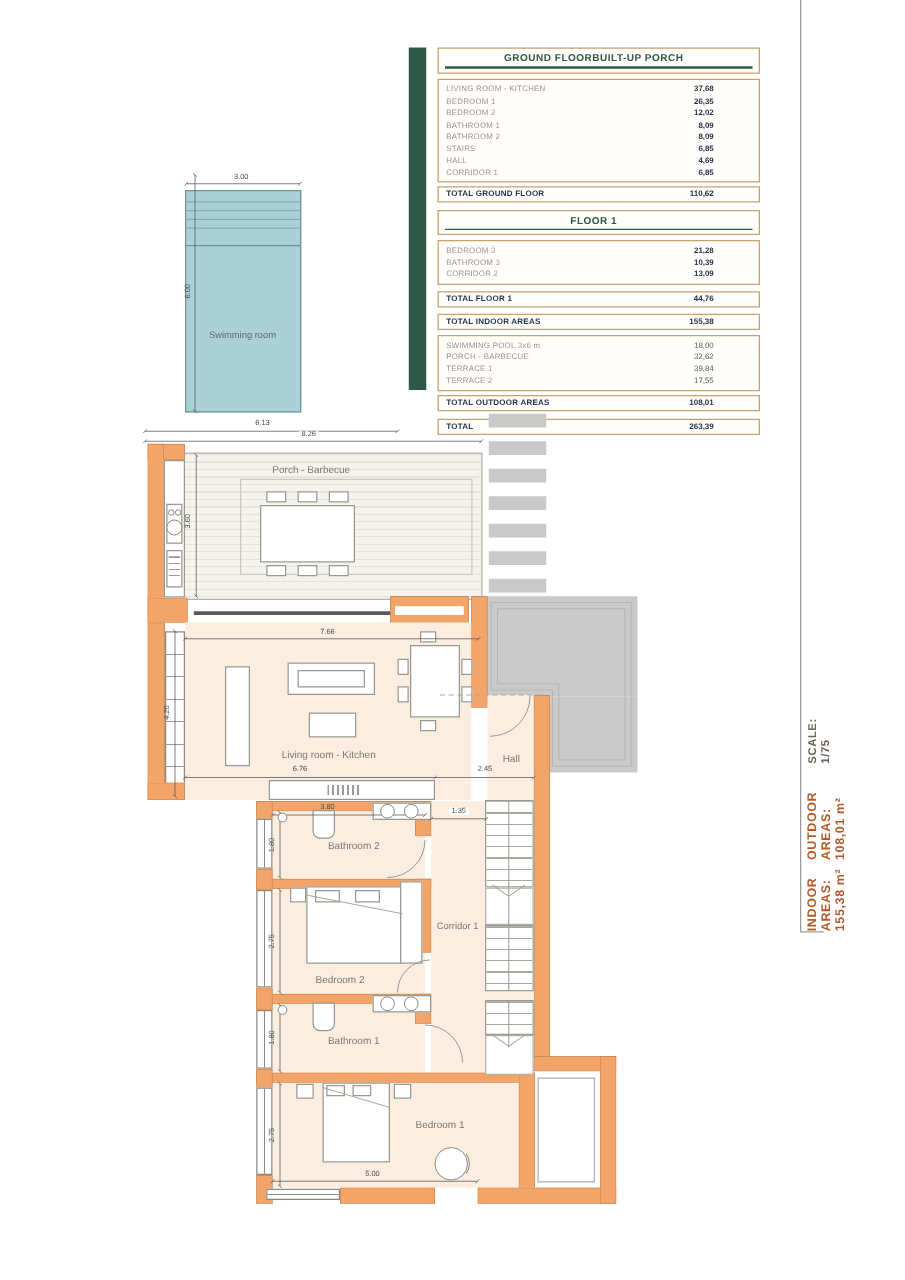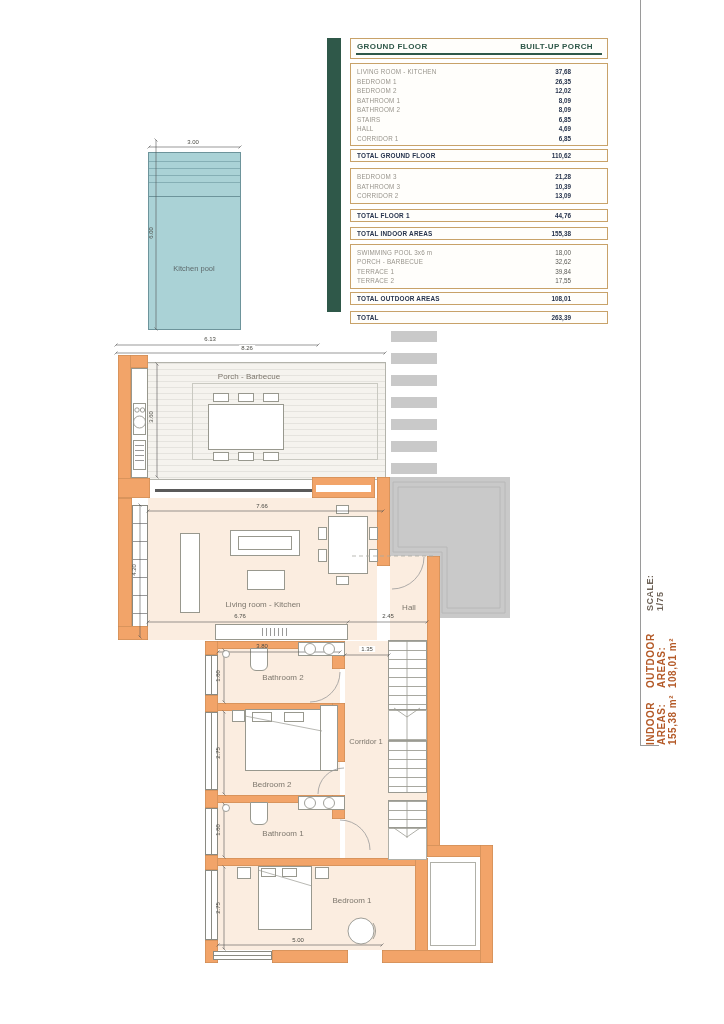--- a/index.html
+++ b/index.html
@@ -28,21 +28,21 @@
   .dlab{position:absolute;font-size:6px;color:#4c4c46;white-space:nowrap;transform:translate(-50%,-50%);z-index:30;}
   .dlab.rot{transform:translate(-50%,-50%) rotate(-90deg);}
   .dlab.bgw{background:#fff;padding:0 2px;}
   
   .pool{position:absolute;left:148px;top:152px;width:93px;height:178px;background:#AAD2D6;border:1px solid #6d949b;box-sizing:border-box;}
   .pline{position:absolute;left:0;width:100%;height:1px;background:#85afb5;}
   
   .greenbar{position:absolute;left:327px;top:38px;width:14px;height:274px;background:#2F5849;}
   .atable{position:absolute;left:350px;top:38px;width:258px;display:flex;flex-direction:column;}
   .tbox{border:1px solid #C8A269;background:#fffefb;box-sizing:border-box;}
-  .thead-in{display:flex;justify-content:space-between;align-items:flex-end;border-bottom:2px solid #2F5849;
+  .thead-in{display:flex;justify-content:center;align-items:flex-end;border-bottom:2px solid #2F5849;
     margin:3px 5px 2px 5px;padding:0 9px 2px 1px;font-weight:bold;font-size:8px;color:#2F5849;letter-spacing:0.4px;}
   .trows{padding:3px 0 2px 0;}
   .trow{display:flex;align-items:center;height:9.5px;}
   .trow .lb{flex:1;font-size:6.3px;color:#98948c;padding-left:6px;letter-spacing:0.2px;}
   .trow .vl{width:72px;font-size:6.3px;font-weight:bold;color:#26334d;text-align:right;padding-right:36px;}
   .ttotal{display:flex;align-items:center;height:13px;}
   .ttotal .lb{flex:1;font-size:6.4px;font-weight:bold;color:#26334d;padding-left:6px;letter-spacing:0.2px;}
   .ttotal .vl{width:72px;font-size:6.4px;font-weight:bold;color:#26334d;text-align:right;padding-right:36px;}
   
   .sideline{position:absolute;left:640px;top:0;width:1px;height:745px;background:#9a9a9a;}
@@ -104,20 +104,25 @@
       </div>
     <div class="trow">
         <span class="lb">CORRIDOR 1</span>
         <span class="vl">6,85</span>
       </div>
   </div>
   <div class="tbox ttotal" style="margin-bottom:6px;">
     <span class="lb">TOTAL GROUND FLOOR</span>
       <span class="vl">110,62</span>
   </div>
+  <div class="tbox" style="height:20px;margin-bottom:4px;">
+    <div class="thead-in" style="border-bottom-width:1.5px;">
+      <span>FLOOR 1</span>
+    </div>
+  </div>
   <div class="tbox trows" style="margin-bottom:5px;">
     <div class="trow">
         <span class="lb">BEDROOM 3</span>
         <span class="vl">21,28</span>
       </div>
     <div class="trow">
         <span class="lb">BATHROOM 3</span>
         <span class="vl">10,39</span>
       </div>
     <div class="trow">
@@ -161,21 +166,21 @@
   </div>
 </div>
 
 <div class="pool">
   <div class="pline" style="top:8px;"></div>
   <div class="pline" style="top:15px;"></div>
   <div class="pline" style="top:22px;"></div>
   <div class="pline" style="top:29px;"></div>
   <div class="pline" style="top:43px;background:#6d949b;"></div>
 </div>
-<span class="lab" style="left:194px;top:268px;font-size:7.5px;color:#5e6a6c;">Kitchen pool</span>
+<span class="lab" style="left:194px;top:268px;font-size:7.5px;color:#5e6a6c;">Swimming room</span>
 <span class="dlab bgw" style="left:193px;top:142px;">3.00</span>
 <span class="dlab rot" style="left:151px;top:233px;">6.00</span>
 
 <div class="porchfloor" style="left:146px;top:362px;width:240px;height:118px;"></div>
 <div class="abs" style="left:192px;top:383px;width:186px;height:77px;border:0.5px solid #c9c9c1;"></div>
 <div class="w" style="left:118px;top:355px;width:30px;height:13px;"></div>
 <div class="w" style="left:118px;top:355px;width:13px;height:143px;"></div>
 <div class="w" style="left:118px;top:478px;width:32px;height:20px;"></div>
 <div class="fur" style="left:131px;top:368px;width:17px;height:110px;"></div>
 <div class="fur" style="left:133px;top:403px;width:13px;height:32px;"></div>

